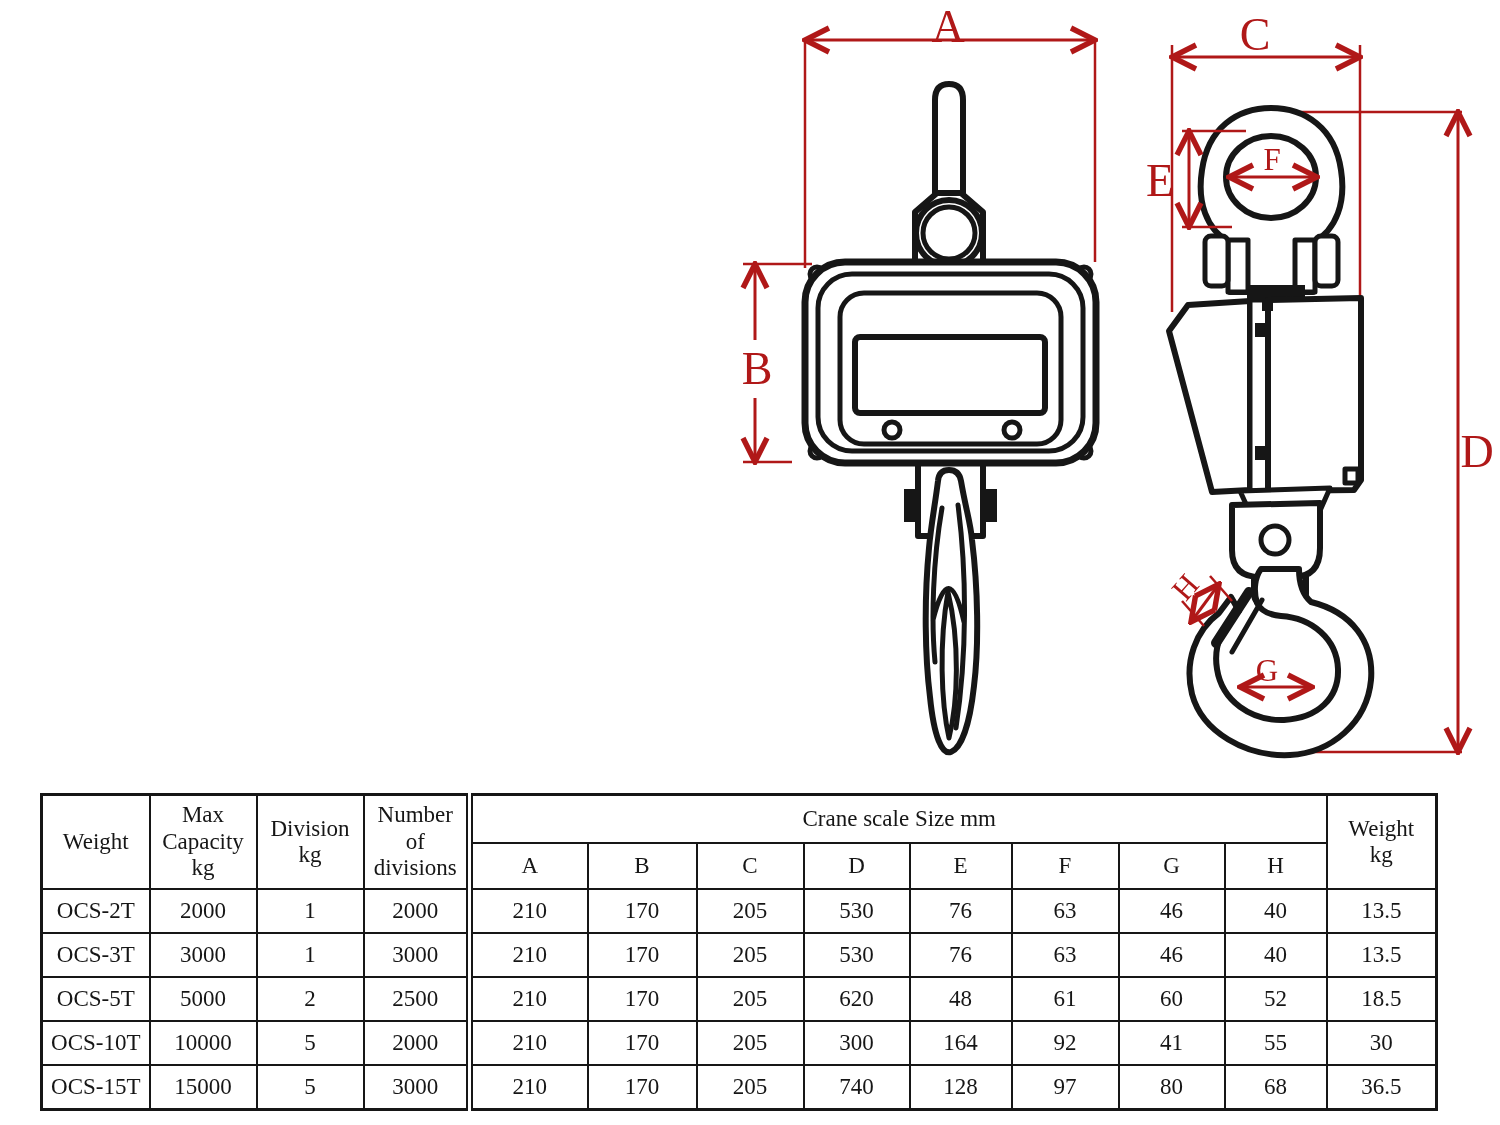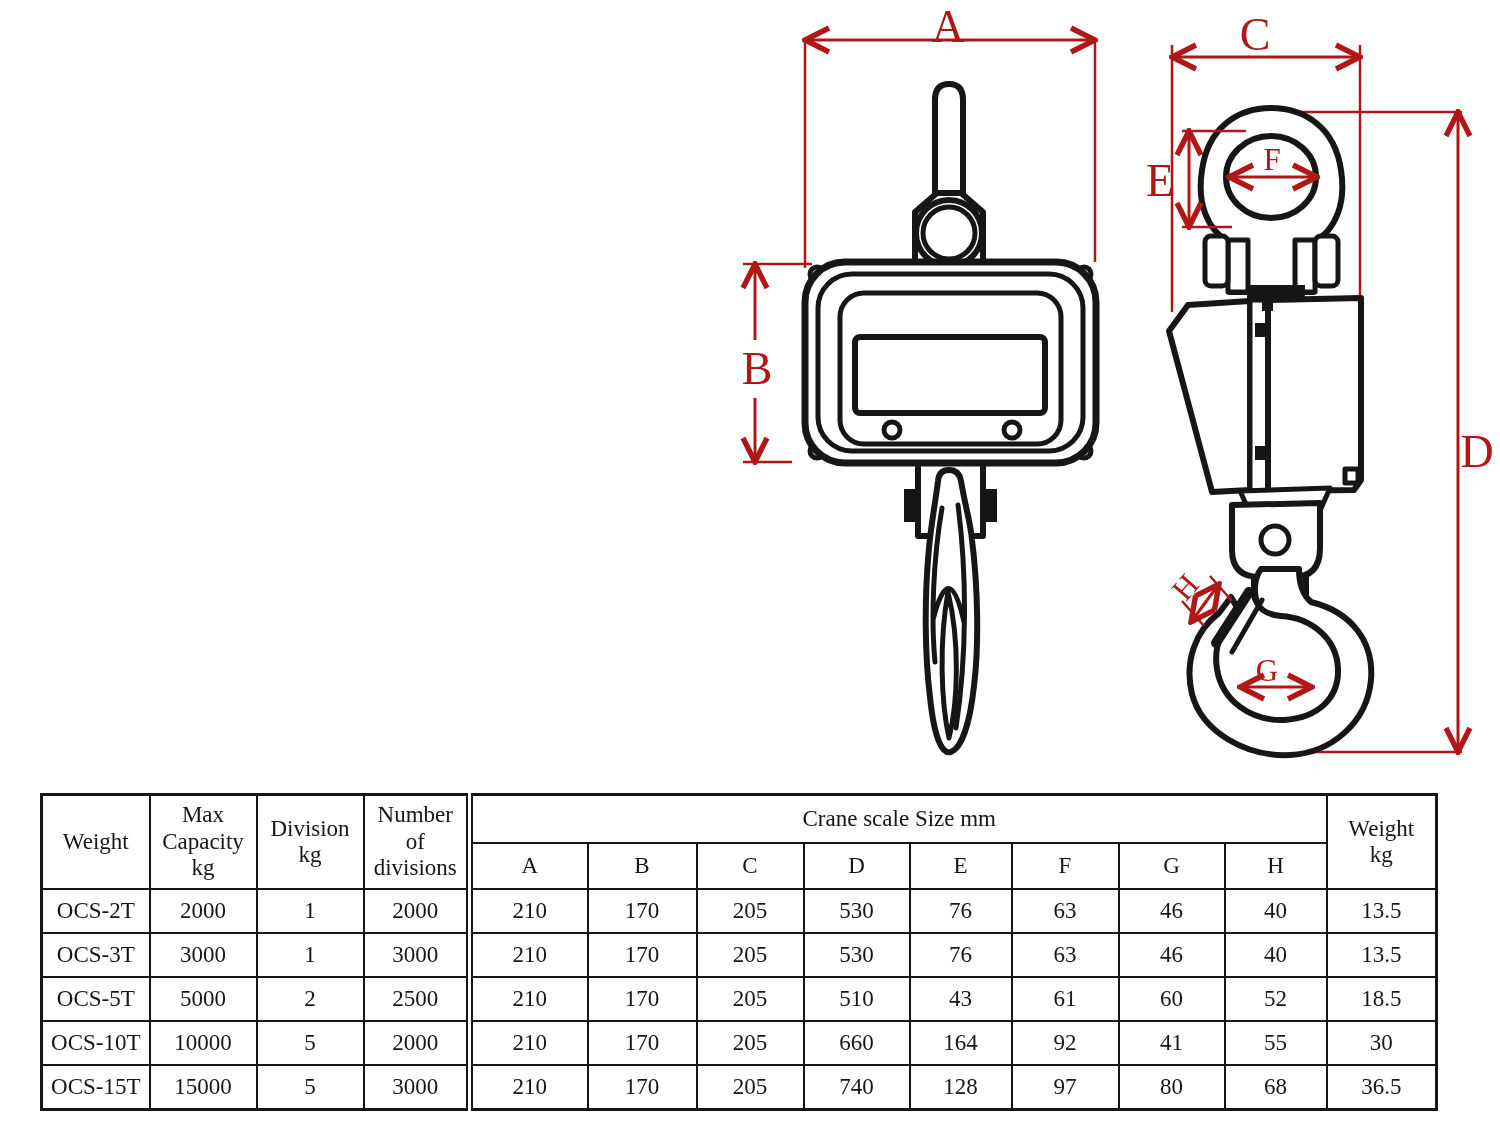--- a/index.html
+++ b/index.html
@@ -246,36 +246,36 @@
             <td>13.5</td>
           </tr>
           <tr>
             <td>OCS-5T</td>
             <td>5000</td>
             <td>2</td>
             <td>2500</td>
             <td class="col-a">210</td>
             <td>170</td>
             <td>205</td>
-            <td>510</td>
-            <td>43</td>
+            <td>620</td>
+            <td>48</td>
             <td>61</td>
             <td>60</td>
             <td>52</td>
             <td>18.5</td>
           </tr>
           <tr>
             <td>OCS-10T</td>
             <td>10000</td>
             <td>5</td>
             <td>2000</td>
             <td class="col-a">210</td>
             <td>170</td>
             <td>205</td>
-            <td>660</td>
+            <td>300</td>
             <td>164</td>
             <td>92</td>
             <td>41</td>
             <td>55</td>
             <td>30</td>
           </tr>
           <tr>
             <td>OCS-15T</td>
             <td>15000</td>
             <td>5</td>

